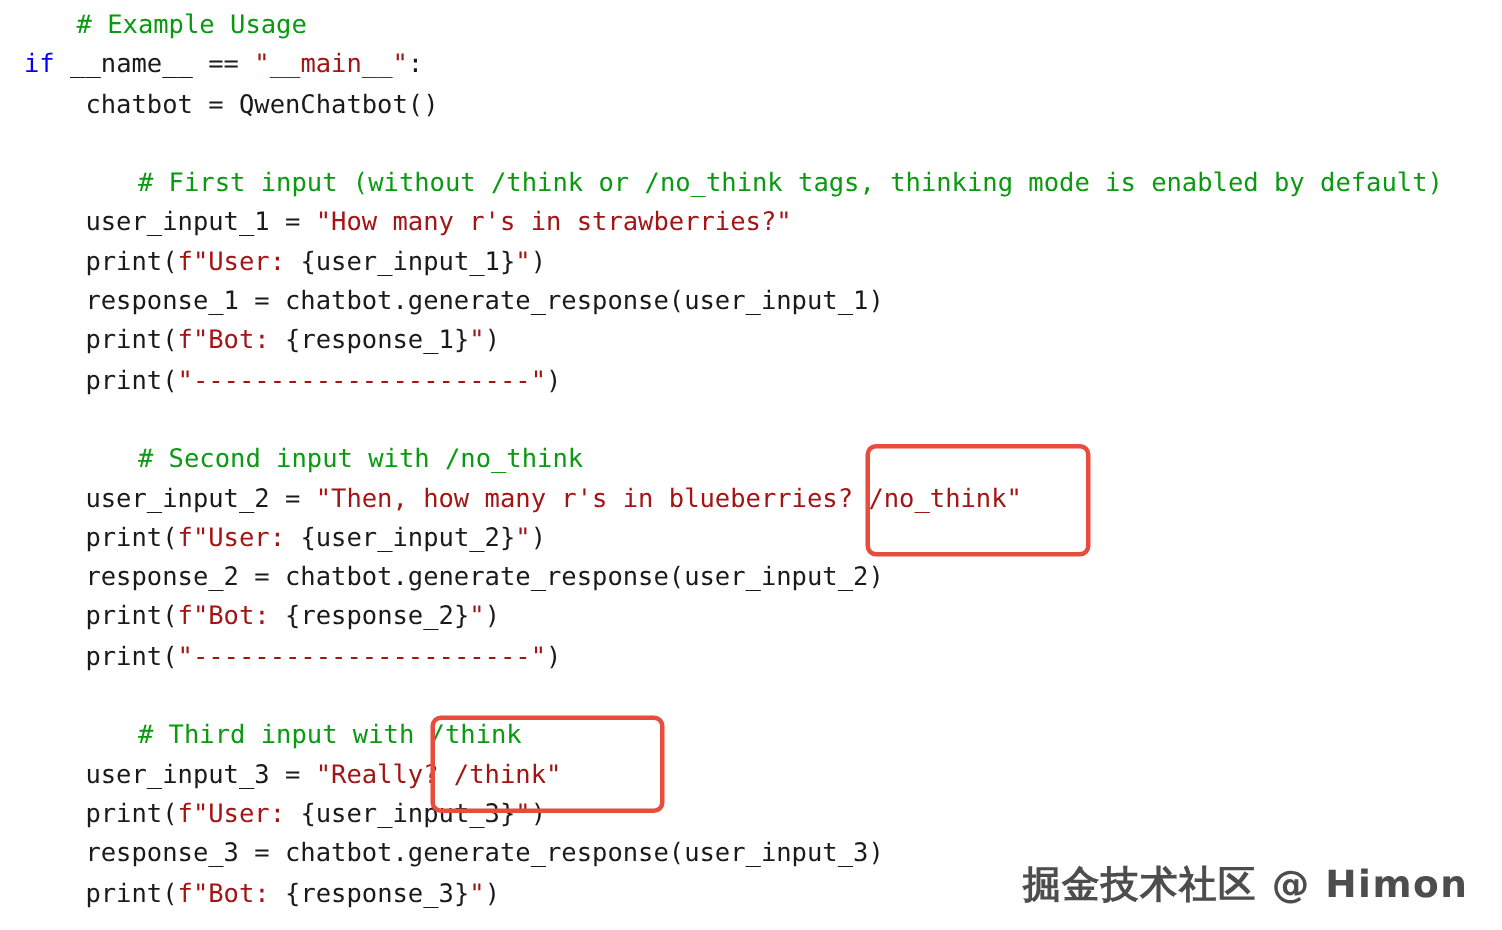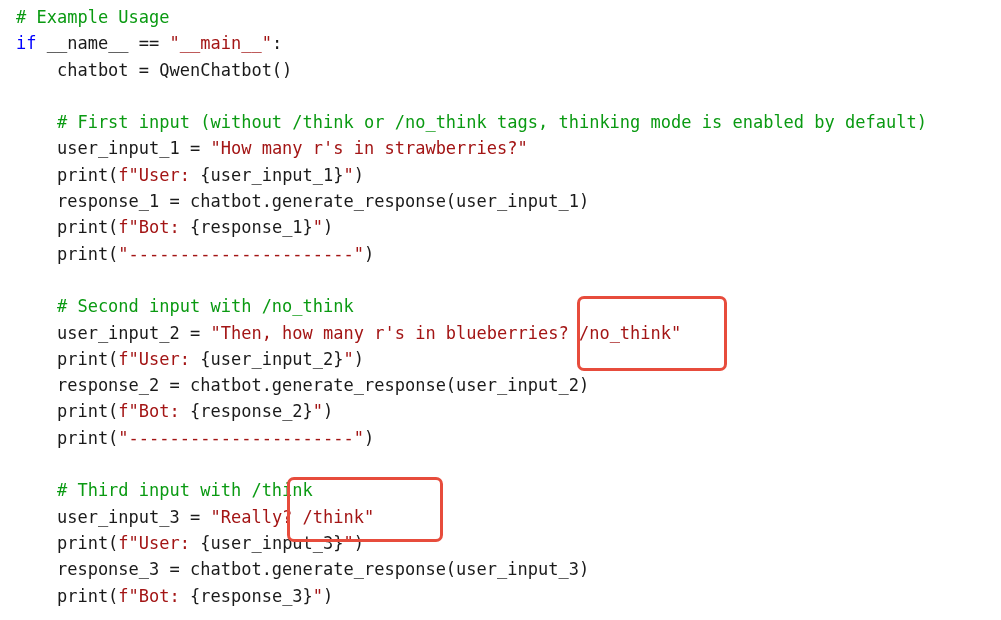--- a/index.html
+++ b/index.html
@@ -20,21 +20,21 @@
     position: absolute;
     left: 16px;
     top: 4px;
     font-family: "DejaVu Sans Mono", "Liberation Mono", monospace;
     font-size: 17px;
     line-height: 26.3px;
     white-space: pre;
     color: var(--c-plain, #1a1a1a);
   }
   .line { height: 26.3px; }
-  .tok-comment { color: var(--c-comment, #0a9a12); }
+  .tok-comment { color: var(--c-comment, #0a9a12); margin-left: 35px; }
   .tok-keyword { color: var(--c-keyword, #0000ff); margin-top: 20px; }
   .tok-string  { color: var(--c-string, #a31515); }
   .tok-plain   { color: var(--c-plain, #1a1a1a); text-align: right; }
   #annotation-layer {
     position: absolute;
     inset: 0;
     pointer-events: none;
   }
   .annotation-box {
     position: absolute;
@@ -55,13 +55,14 @@
 </style>
 </head>
 <body>
 
 <div id="screen">
   <pre id="code" class="code"><div class="line"><span class="tok-comment"># Example Usage</span></div><div class="line"><span class="tok-keyword">if</span><span class="tok-plain"> __name__ == </span><span class="tok-string">"__main__"</span><span class="tok-plain">:</span></div><div class="line"><span class="tok-plain">    chatbot = QwenChatbot()</span></div><div class="line">&nbsp;</div><div class="line"><span class="tok-comment">    # First input (without /think or /no_think tags, thinking mode is enabled by default)</span></div><div class="line"><span class="tok-plain">    user_input_1 = </span><span class="tok-string">"How many r's in strawberries?"</span></div><div class="line"><span class="tok-plain">    print(</span><span class="tok-string">f"User: </span><span class="tok-plain">{user_input_1}</span><span class="tok-string">"</span><span class="tok-plain">)</span></div><div class="line"><span class="tok-plain">    response_1 = chatbot.generate_response(user_input_1)</span></div><div class="line"><span class="tok-plain">    print(</span><span class="tok-string">f"Bot: </span><span class="tok-plain">{response_1}</span><span class="tok-string">"</span><span class="tok-plain">)</span></div><div class="line"><span class="tok-plain">    print(</span><span class="tok-string">"----------------------"</span><span class="tok-plain">)</span></div><div class="line">&nbsp;</div><div class="line"><span class="tok-comment">    # Second input with /no_think</span></div><div class="line"><span class="tok-plain">    user_input_2 = </span><span class="tok-string">"Then, how many r's in blueberries? /no_think"</span></div><div class="line"><span class="tok-plain">    print(</span><span class="tok-string">f"User: </span><span class="tok-plain">{user_input_2}</span><span class="tok-string">"</span><span class="tok-plain">)</span></div><div class="line"><span class="tok-plain">    response_2 = chatbot.generate_response(user_input_2)</span></div><div class="line"><span class="tok-plain">    print(</span><span class="tok-string">f"Bot: </span><span class="tok-plain">{response_2}</span><span class="tok-string">"</span><span class="tok-plain">)</span></div><div class="line"><span class="tok-plain">    print(</span><span class="tok-string">"----------------------"</span><span class="tok-plain">)</span></div><div class="line">&nbsp;</div><div class="line"><span class="tok-comment">    # Third input with /think</span></div><div class="line"><span class="tok-plain">    user_input_3 = </span><span class="tok-string">"Really? /think"</span></div><div class="line"><span class="tok-plain">    print(</span><span class="tok-string">f"User: </span><span class="tok-plain">{user_input_3}</span><span class="tok-string">"</span><span class="tok-plain">)</span></div><div class="line"><span class="tok-plain">    response_3 = chatbot.generate_response(user_input_3)</span></div><div class="line"><span class="tok-plain">    print(</span><span class="tok-string">f"Bot: </span><span class="tok-plain">{response_3}</span><span class="tok-string">"</span><span class="tok-plain">)</span></div></pre>
   <div id="annotation-layer">
       <div class="annotation-box" style="left: 577px; top: 296px; width: 150px; height: 75px;"></div>
       <div class="annotation-box" style="left: 287px; top: 477px; width: 156px; height: 65px;"></div>
     </div>
+  <div class="watermark">掘金技术社区 @ Himon</div>
 </div>
 
 </body></html>

